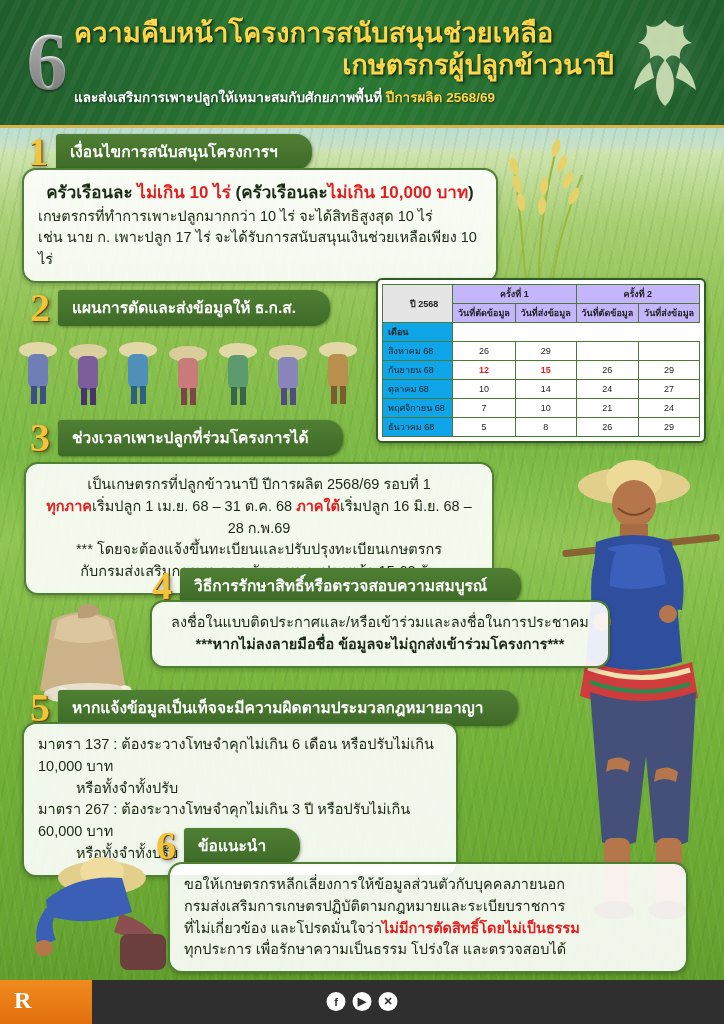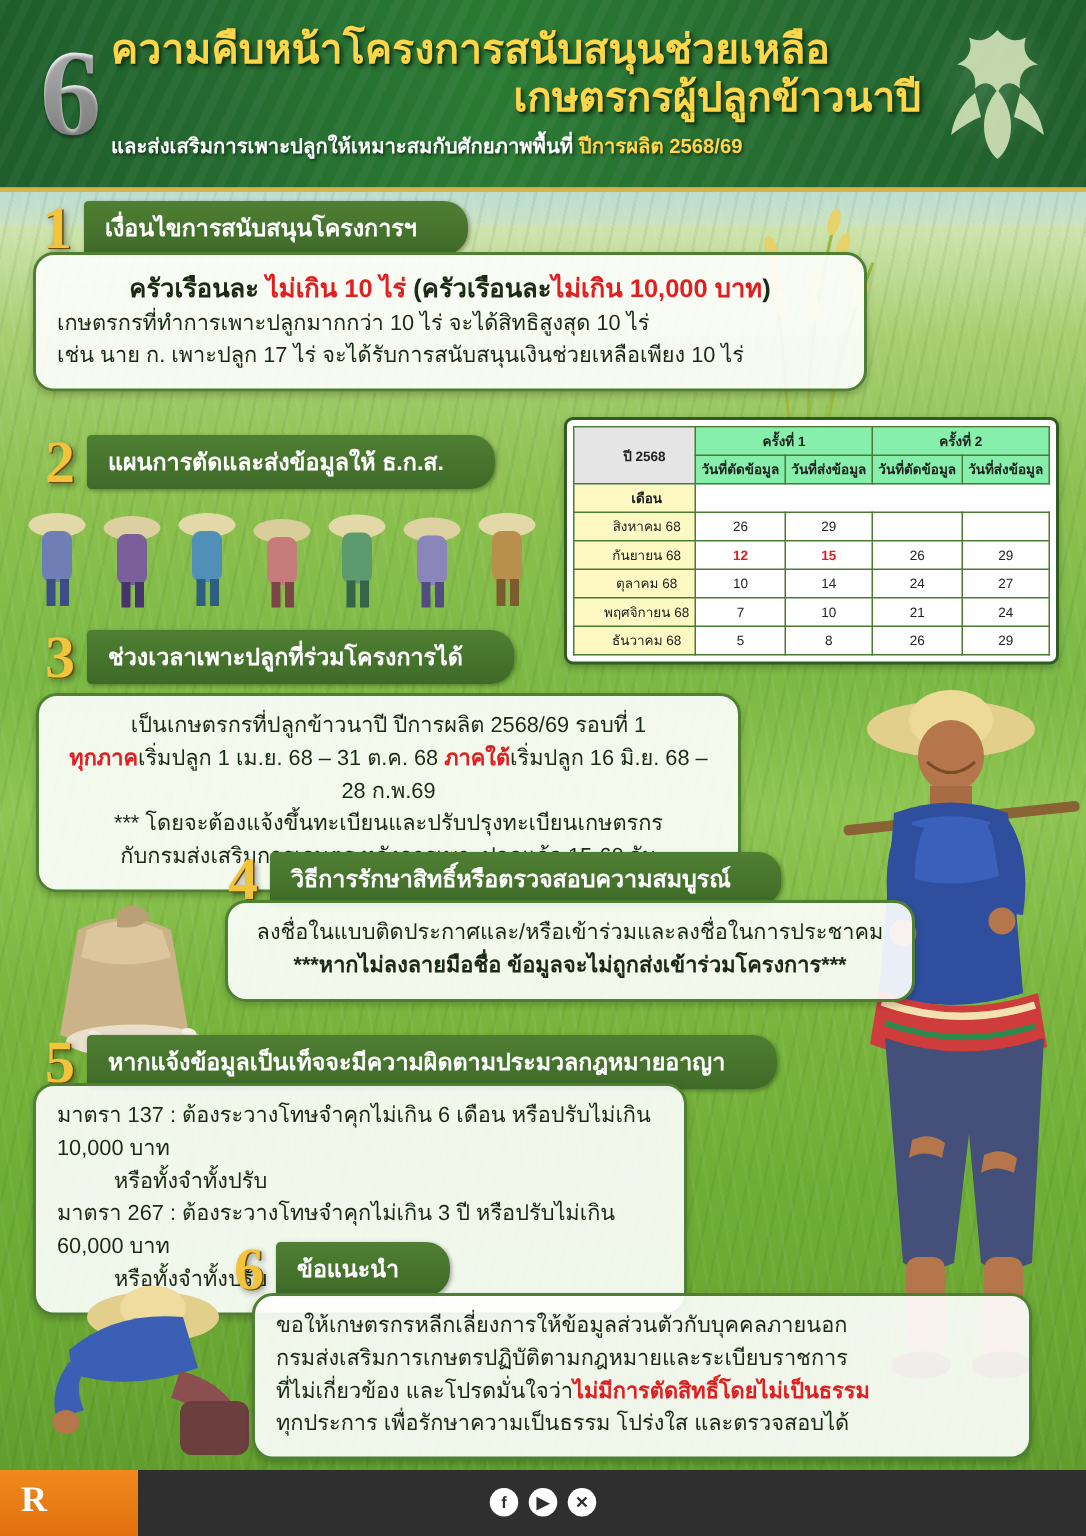--- a/index.html
+++ b/index.html
@@ -112,35 +112,35 @@
     background: rgba(255,255,255,0.90);
     border: 2px solid #4f7f33;
     border-radius: 14px;
     box-shadow: 0 2px 5px rgba(0,0,0,.22);
     padding: 10px 14px;
   }
   .card p { font-size:14.5px; color:#1b2a14; line-height:1.5; }
   .red { color:#e02020; font-weight:bold; }
 
   
-  #card1 { left:22px; top:168px; width:556px; }
+  #card1 { left:22px; top:168px; width:476px; }
   #card1 .l1 { font-size:17px; font-weight:bold; text-align:center; }
   #card1 .l2, #card1 .l3 { font-size:14.5px; }
 
   
   #tablebox {
     position:absolute; left:376px; top:278px; width:330px;
     background:#ffffff; border:2px solid #2f5d1f; border-radius:6px;
     padding:4px; box-shadow:0 2px 5px rgba(0,0,0,.25);
   }
   table { border-collapse:collapse; width:100%; font-size:9px; color:#222; }
   th, td { border:1px solid #4a7a33; padding:2px 3px; text-align:center; }
-  th { background:#86efac; font-weight:bold; }
+  th { background:#c4b5fd; font-weight:bold; }
   .th-year { background:#e5e5e5; font-weight:bold;padding-left:16px; }
-  .td-month { background:#fef9c3; text-align:center; padding-left:19px; }
+  .td-month { background:#0ea5e9; text-align:left; padding-left:5px; }
   .hot { color:#e02020; font-weight:bold; }
 
   
   #card3 { left:24px; top:462px; width:470px; }
   #card3 p { text-align:center; font-size:14.5px; }
 
   
   #card4 { left:150px; top:600px; width:460px; }
   #card4 p { text-align:center; }
 

